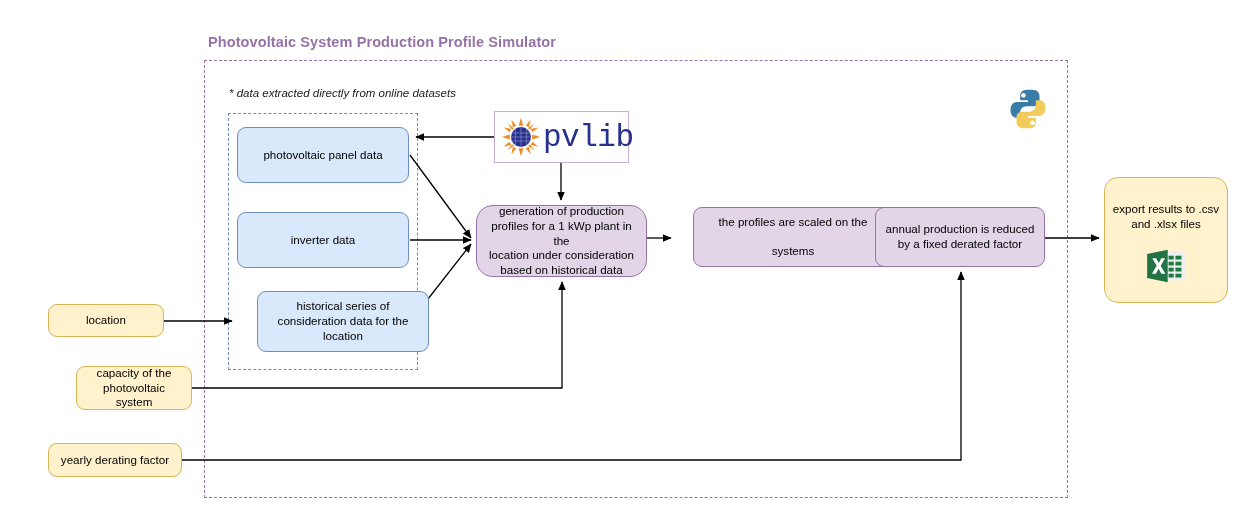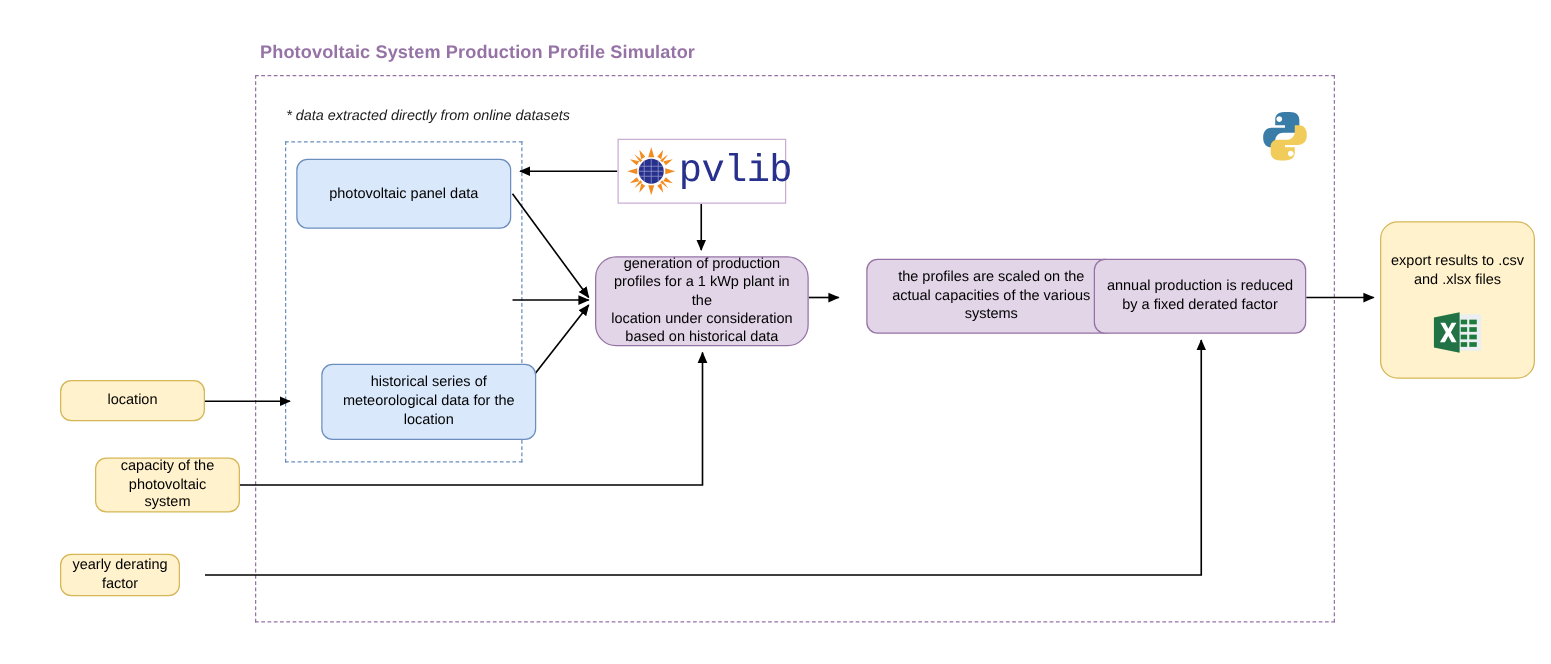--- a/index.html
+++ b/index.html
@@ -87,21 +87,21 @@
   .n-meteo     { left: 221px; top: 291px; width: 172px; height: 61px; margin-left: 20px; }
 
   
   .n-generation { left: 460px; top: 205px; width: 171px; height: 72px; border-radius: 17px; }
   .n-scaled     { left: 660px; top: 207px; width: 200px; height: 60px; margin-left: 17px; }
   .n-derated    { left: 859px; top: 207px; width: 170px; height: 60px; }
 
   
   .n-location   { left: 32px; top: 304px;  width: 116px; height: 33px; }
   .n-capacity   { left: 32px; top: 366px;  width: 116px; height: 44px; margin-left: 28px; }
-  .n-derating   { left: 32px; top: 443px;  width: 96px; height: 34px; }
+  .n-derating   { left: 32px; top: 443px;  width: 134px; height: 34px; }
 
   
   .n-export {
     left: 1088px; top: 177px; width: 124px; height: 126px;
     flex-direction: column;
     justify-content: flex-start;
     padding-top: 24px;
     border-radius: 14px;
   }
   .n-export .export-label { display:block; }
@@ -226,42 +226,45 @@
     <svg viewBox="0 0 100 100" width="46" height="46">
       <path d="M49,8 C36,8 33,15 33,22 L33,31 L50,31 L50,35 L27,35 C19,35 12,40 12,52 C12,64 18,69 26,69 L33,69 L33,58 C33,50 39,44 47,44 L63,44 C70,44 75,39 75,32 L75,22 C75,14 70,8 58,8 Z M40,15 C43,15 45,17 45,20 C45,23 43,25 40,25 C38,25 35,23 35,20 C35,17 38,15 40,15 Z" fill="#3a7ca8"></path>
       <path d="M51,92 C64,92 67,85 67,78 L67,69 L50,69 L50,65 L73,65 C81,65 88,60 88,48 C88,36 82,31 74,31 L67,31 L67,42 C67,50 61,56 53,56 L37,56 C30,56 25,61 25,68 L25,78 C25,86 30,92 42,92 Z M60,85 C57,85 55,83 55,80 C55,77 57,75 60,75 C62,75 65,77 65,80 C65,83 62,85 60,85 Z" fill="#f2cc5b"></path>
     </svg>
   </div>
 
   <div class="abs node node-blue n-panel">
     <span>photovoltaic panel data</span>
   </div>
 
+  <div class="abs node node-blue n-inverter">
+    <span>inverter data</span>
+  </div>
 
   <div class="abs node node-blue n-meteo">
     <span>
       <span>historical series of</span><br>
-      <span>meteorological data for the</span><br>
+      <span>consideration data for the</span><br>
       <span>location</span>
     </span>
   </div>
 
   <div class="abs node node-purple n-generation">
     <span>
       <span>generation of production</span><br>
       <span>profiles for a 1 kWp plant in the</span><br>
       <span>location under consideration</span><br>
       <span>based on historical data</span>
     </span>
   </div>
 
   <div class="abs node node-purple n-scaled">
     <span>
       <span>the profiles are scaled on the</span><br>
-      <span>actual capacities of the various</span><br>
+      <br>
       <span>systems</span>
     </span>
   </div>
 
   <div class="abs node node-purple n-derated">
     <span>
       <span>annual production is reduced</span><br>
       <span>by a fixed derated factor</span>
     </span>
   </div>

